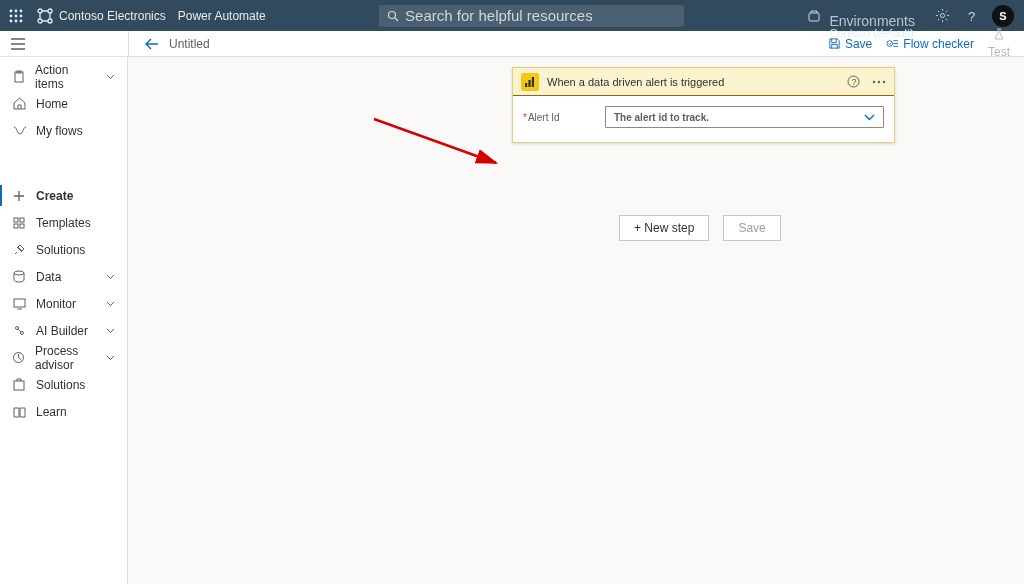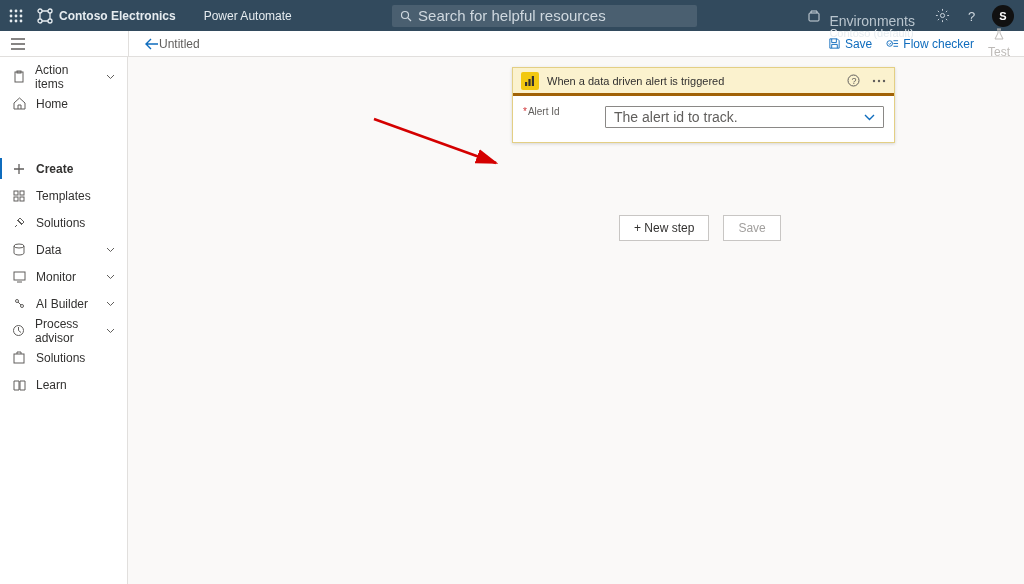--- a/index.html
+++ b/index.html
@@ -3,39 +3,39 @@
 <meta charset="utf-8">
 <style>
   * { box-sizing: border-box; margin: 0; padding: 0; font-family: "Segoe UI", Arial, sans-serif; }
   body { width: 1024px; height: 584px; overflow: hidden; background:#faf9f8; font-size:12px; color:#323130; }
 
   
   .topbar { height:31px; background:#324a5d; color:#e6ecf0; display:flex; align-items:center; }
   .waffle { width:31px; height:31px; display:flex; align-items:center; justify-content:center; cursor:pointer; }
   .brand { display:flex; align-items:center; gap:6px; padding:0 6px; font-size:12px; }
   .brand-logo { display:flex; align-items:center; }
-  .brand-name { font-weight:700; }
-  .app-name { margin-left:22px; font-size:12px; }
+  .brand-name { font-weight:400; }
+  .app-name { margin-left:6px; font-size:12px; }
   .searchwrap { flex:1; display:flex; justify-content:center; }
   .searchbox { width:305px; height:22px; background:#4a5f70; border-radius:2px; display:flex; align-items:center; padding:0 8px; gap:6px; color:#cfd8df; }
   .searchbox input { flex:1; background:transparent; border:none; outline:none; color:#e6ecf0; font-size:15px; }
   .searchbox input::placeholder{ color:#cfd8df; }
   .env-block { display:flex; align-items:center; gap:8px; padding:0 10px; }
   .env-text { line-height:12px; }
   .env-text .lbl { font-size:14px; color:#b9c5ce;margin-top:22px; }
   .env-text .val { font-size:11px; color:#e6ecf0; }
   .top-icons { display:flex; align-items:center; gap:14px; padding:0 10px; }
   .avatar { width:22px; height:22px; border-radius:50%; background:#111; color:#fff; display:flex; align-items:center; justify-content:center; font-weight:600; font-size:11px; }
 
   
   .secondbar { height:26px; background:#fff; border-bottom:1px solid #e1dfdd; display:flex; align-items:center; }
   .hamburger-cell { width:35px; display:flex; align-items:center; justify-content:center; cursor:pointer; }
   .sb-spacer { width:93px; }
   .sb-divider { width:1px; height:100%; background:#e1dfdd; }
-  .back-title { display:flex; align-items:center; gap:0; padding-left:16px; }
+  .back-title { display:flex; align-items:center; gap:10px; padding-left:16px; }
   .back-arrow { color:#0f6cbd; cursor:pointer; }
   .flow-title { font-size:12px; color:#605e5c; }
   .sb-right { margin-left:auto; display:flex; align-items:center; gap:14px; padding-right:14px; font-size:12px; }
   .sb-btn { display:flex; align-items:center; gap:4px; cursor:pointer; }
   .sb-btn.save { color:#0f6cbd; }
   .sb-btn.checker { color:#0f6cbd; }
   .sb-btn.test { color:#bdbab7;flex-direction:column; }
 
   
   .layout { display:flex; height:calc(584px - 31px - 26px); }
@@ -43,29 +43,29 @@
   .side-item { height:27px; display:flex; align-items:center; gap:10px; padding:0 12px; font-size:12px; color:#323130; cursor:pointer; position:relative; }
   .side-item .chev { margin-left:auto; color:#605e5c; }
   .side-item.selected { font-weight:600; background:#fff;margin-top:38px; }
   .side-item.selected::before { content:""; position:absolute; left:0; top:3px; bottom:3px; width:2px; background:#0f6cbd; }
   .side-icon { width:14px; display:flex; justify-content:center; color:#605e5c; }
 
   .canvas { flex:1; position:relative; background:#faf9f8; }
 
   
   .card { position:absolute; left:384px; top:10px; width:383px; border:1px solid #e3cf84; background:#fff; box-shadow:0 1px 3px rgba(0,0,0,.15); }
-  .card-head { height:28px; background:#fbf2ce; border-bottom:3px solid #a16207; display:flex; align-items:center; padding:0 8px; gap:8px; }
+  .card-head { height:28px; background:#fbf2ce; border-bottom:1px solid #a16207; display:flex; align-items:center; padding:0 8px; gap:8px; }
   .card-logo { width:18px; height:18px; background:#f2c811; display:flex; align-items:center; justify-content:center; border-radius:2px; }
   .card-title { font-size:11px; color:#323130; flex:1; }
   .card-head-icons { display:flex; align-items:center; gap:12px; color:#605e5c; }
-  .card-body { padding:10px 10px 14px; display:flex; gap:10px; }
+  .card-body { padding:10px 10px 14px; display:flex; align-items:center; gap:10px; }
   .param-label { font-size:10px; color:#605e5c; width:72px; }
   .param-label .req { color:#d13438; margin-right:1px; }
   .param-input { flex:1; height:22px; border:1px solid #8a8886; border-radius:1px; display:flex; align-items:center; padding:0 8px; justify-content:space-between; cursor:pointer; }
-  .param-input .ph { font-size:14px; color:#605e5c; }
+  .param-input .ph { font-size:10px; color:#605e5c;font-weight:bold; }
   .param-input .dd { color:#0f6cbd; }
 
   
   .flow-actions { position:absolute; left:491px; top:158px; display:flex; gap:14px; }
   .flow-btn { height:26px; padding:0 14px; border:1px solid #c8c6c4; background:#fff; font-size:12px; color:#323130; display:flex; align-items:center; cursor:pointer; }
   .flow-btn.save { color:#a19f9d; background:#fff; }
 
   
   .arrow { position:absolute; left:242px; top:58px; pointer-events:none; }
 
@@ -203,20 +203,28 @@
         </span>
       </div>
       <div class="side-item">
         <span class="side-icon">
           <svg width="13" height="13" viewBox="0 0 13 13">
             <path d="M1 6l5.5-5 5.5 5v6H1z M5 12V8h3v4" stroke="#605e5c" fill="none"></path>
           </svg>
         </span>
         <span>Home</span>
       </div>
+      <div class="side-item">
+        <span class="side-icon">
+          <svg width="13" height="13" viewBox="0 0 13 13">
+            <path d="M1 3c3 0 3 7 6 7s3-7 6-7" stroke="#605e5c" fill="none"></path>
+          </svg>
+        </span>
+        <span>My flows</span>
+      </div>
       <div class="side-item selected">
         <span class="side-icon">
           <svg width="12" height="12" viewBox="0 0 12 12">
             <path d="M6 1v10M1 6h10" stroke="#605e5c" stroke-width="1.3"></path>
           </svg>
         </span>
         <span>Create</span>
       </div>
       <div class="side-item">
         <span class="side-icon">

